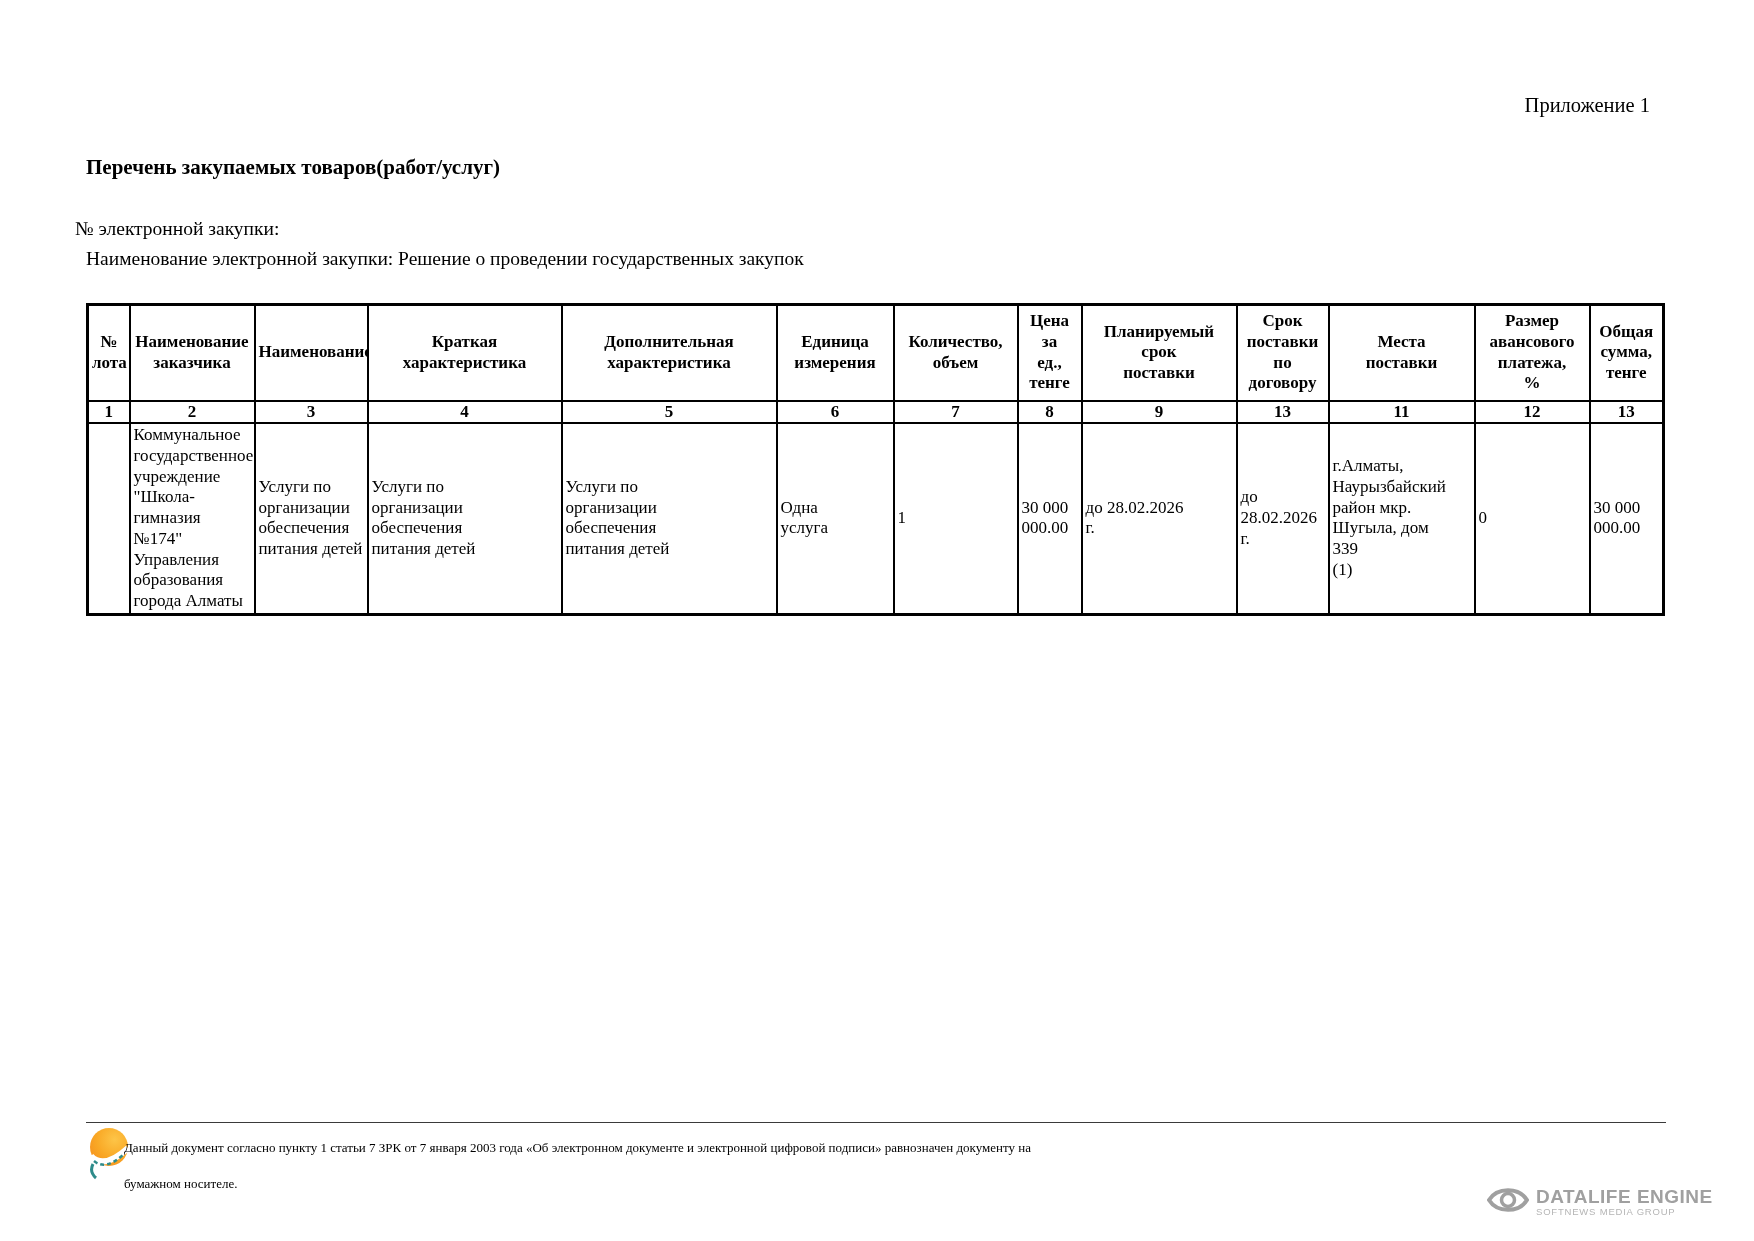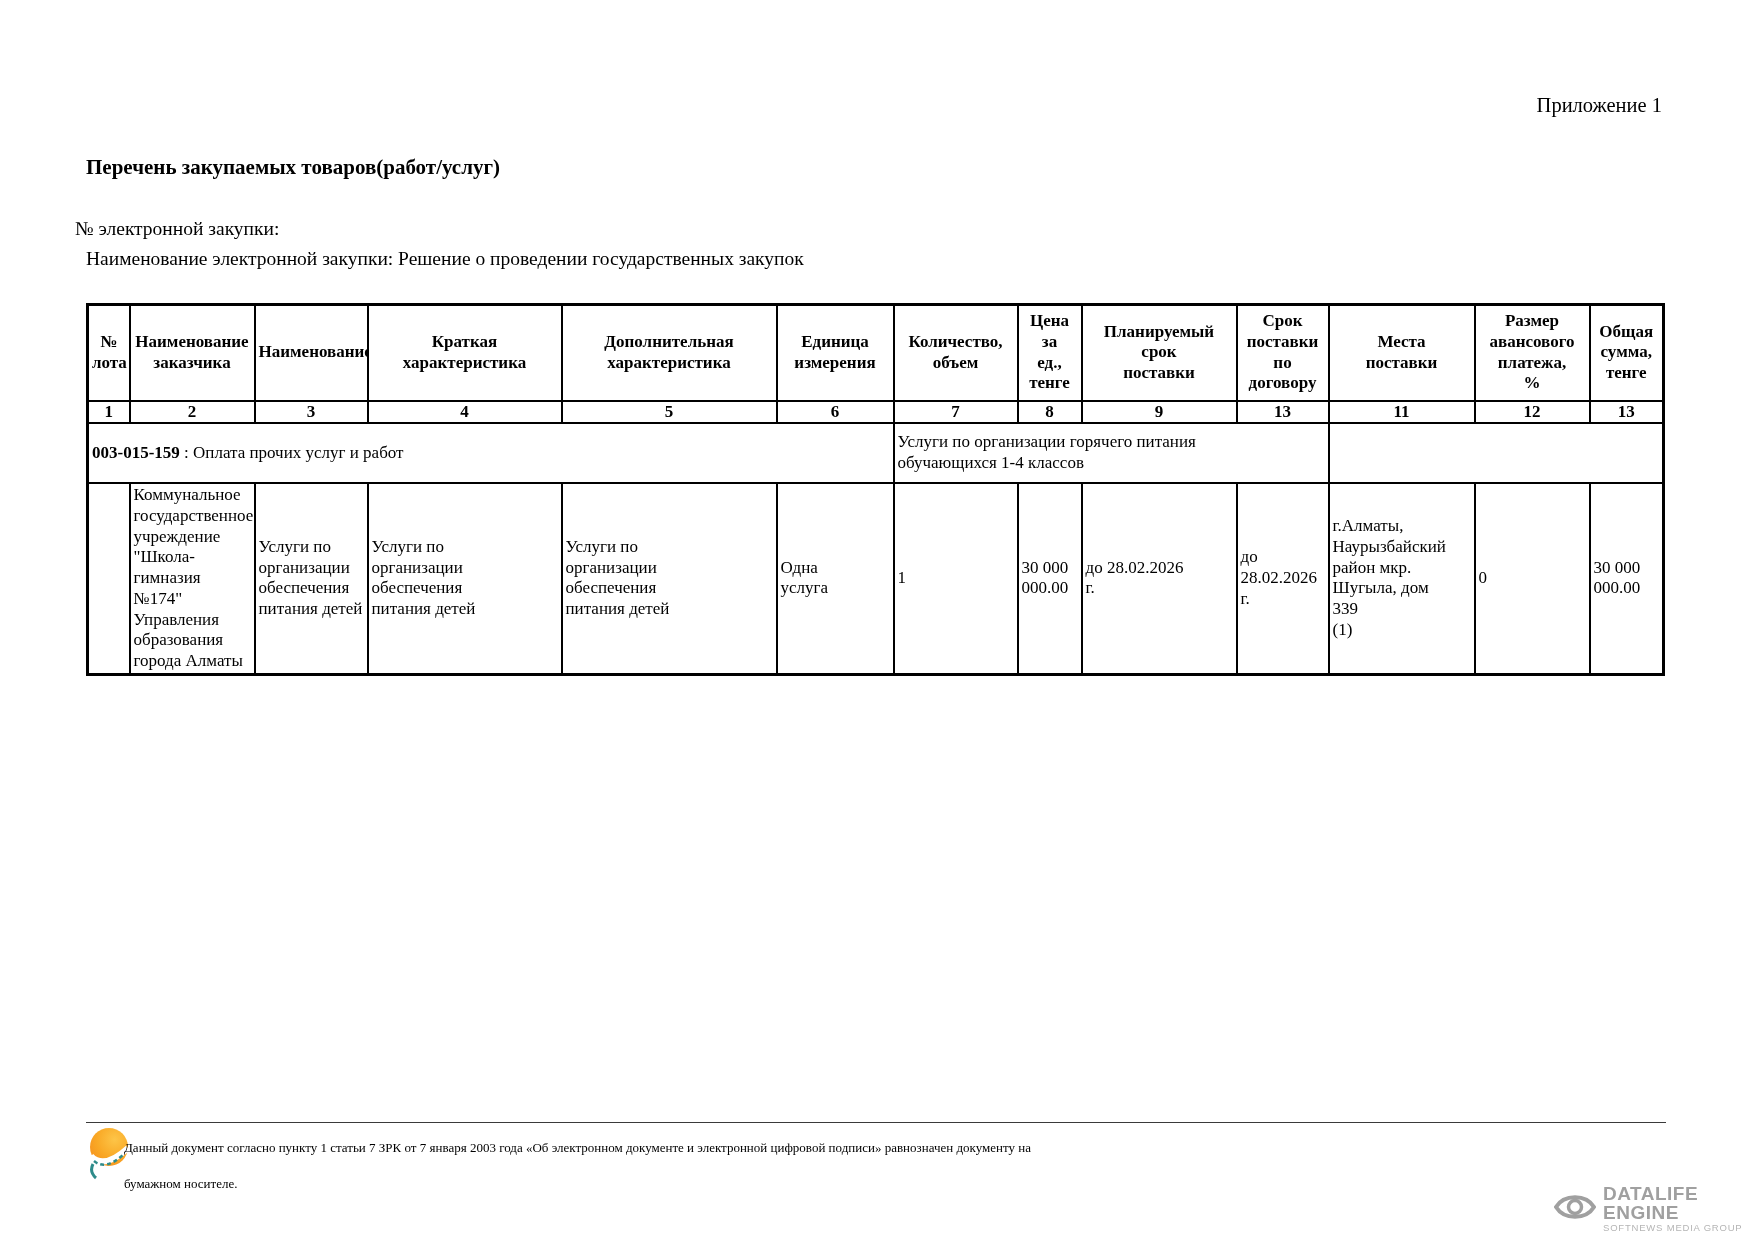--- a/index.html
+++ b/index.html
@@ -3,21 +3,21 @@
 <meta charset="utf-8">
 <style>
   html, body { margin: 0; padding: 0; background: #ffffff; }
   body {
     width: 1754px; height: 1241px; position: relative;
     font-family: "Liberation Serif", "DejaVu Serif", serif;
     color: #000;
     overflow: hidden;
   }
   .appendix {
-    position: absolute; top: 94px; right: 92px;
+    position: absolute; top: 94px; right: 104px;
     font-size: 20.5px;
   }
   .doc-title {
     position: absolute; top: 155px; left: 86px; width: 1576px;
     font-weight: bold; font-size: 21px;
   }
   .line1 { position: absolute; top: 218px; left: 75px; font-size: 19.5px; }
   .line2 { position: absolute; top: 248px; left: 86px; font-size: 19.5px; }
 
   table.goods {
@@ -49,21 +49,21 @@
     position: absolute; top: 1122px; left: 86px; width: 1580px;
     border-top: 1px solid #3a3a3a; height: 0;
   }
   .footer-note {
     position: absolute; top: 1130px; left: 124px; width: 1540px;
     font-size: 13px; line-height: 36px; white-space: pre-line;
   }
   .portal-logo { position: absolute; left: 88px; top: 1126px; }
 
   .dle-brand {
-    position: absolute; left: 1554px; top: 1184px;
+    position: absolute; left: 1487px; top: 1184px;
     display: flex; align-items: center; gap: 7px;
     font-family: "Liberation Sans", "DejaVu Sans", sans-serif;
   }
   .dle-text-main {
     font-size: 19px; font-weight: bold; color: #a0a0a0; letter-spacing: 0.5px;
     line-height: 19px;
   }
   .dle-text-sub {
     font-size: 9.5px; color: #b5b5b5; letter-spacing: 0.8px; line-height: 12px;
   }
@@ -138,26 +138,20 @@
     <td>5</td>
     <td>6</td>
     <td>7</td>
     <td>8</td>
     <td>9</td>
     <td>13</td>
     <td>11</td>
     <td>12</td>
     <td>13</td>
   </tr>
-  <tr class="lotrow">
-    <td colspan="6"><span class="lot-code">003-015-159</span><span> : Оплата прочих услуг и работ</span></td>
-    <td colspan="4">Услуги по организации горячего питания
-обучающихся 1-4 классов</td>
-    <td colspan="3"></td>
-  </tr>
   <tr class="datarow">
     <td></td>
     <td>Коммунальное
 государственное
 учреждение
 "Школа-гимназия
 №174"
 Управления
 образования
 города Алматы</td>

